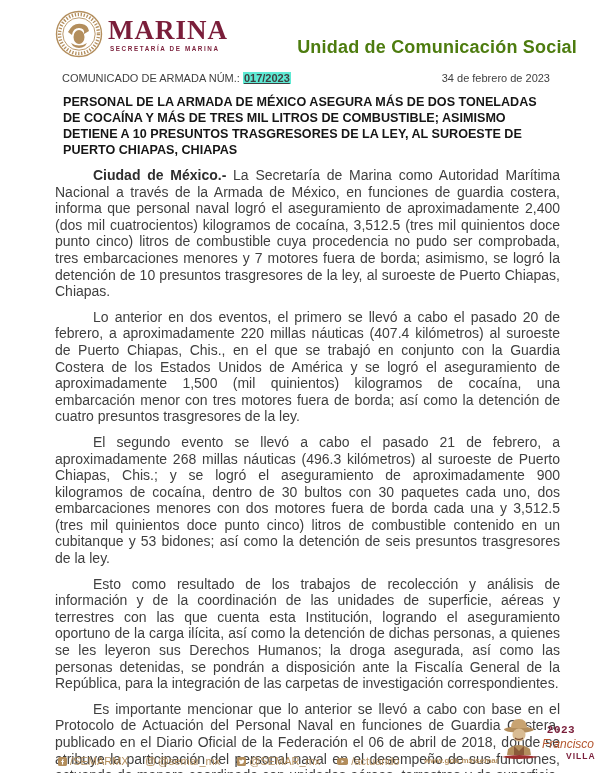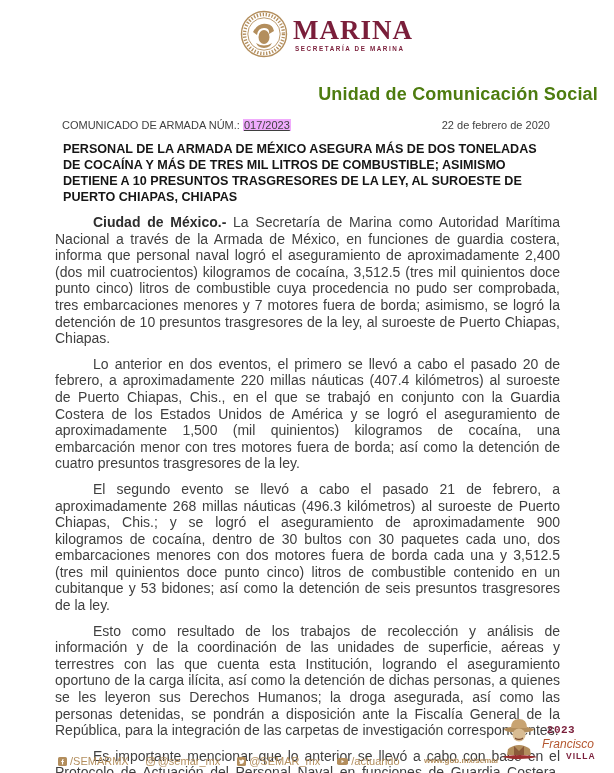--- a/index.html
+++ b/index.html
@@ -6,21 +6,21 @@
   html, body { background: #ffffff; }
   body {
     width: 614px; height: 773px;
     font-family: "Liberation Sans", sans-serif;
     color: #3f3f3f;
     overflow: hidden;
   }
   .page { position: relative; width: 614px; height: 773px; background: #fff; overflow: hidden; }
 
   
-  .header { display: flex; align-items: center; padding: 10px 16px 0 55px; flex-direction: column; }
+  .header { display: flex; align-items: flex-end; padding: 10px 37px 0 55px; }
   .brand { display: flex; align-items: center; }
   .seal { width: 48px; height: 48px; display: inline-block; }
   .brand-words { margin-left: 5px; }
   .brand-name {
     font-family: "Liberation Serif", serif;
     font-weight: bold; font-size: 27px; letter-spacing: 1px;
     color: #7a1e3a; line-height: 28px;
   }
   .brand-sub {
     font-size: 6.3px; letter-spacing: 1.6px; color: #7a1e3a;
@@ -32,22 +32,22 @@
     letter-spacing: 0.2px;
   }
 
   
   .meta-row {
     display: flex; justify-content: space-between; align-items: baseline;
     padding: 0 64px 0 62px; margin-top: 14px;
     font-size: 11px; color: #3f3f3f;
   }
   .release-number {
-    font-weight: normal; text-decoration: underline;
-    background: #f0abfc; padding: 0 1px;
+    font-weight: bold; text-decoration: underline;
+    background: #5eead4; padding: 0 1px;
   }
 
   
   .doc-title {
     width: 488px; margin: 10px auto 0;
     font-weight: bold;
     font-size: 12.6px; line-height: 16px; color: #161616;
   }
 
   
@@ -106,21 +106,21 @@
       </div>
     </div>
     <div class="unit-title">Unidad de Comunicación Social</div>
   </div>
 
   <div class="meta-row">
     <div>
       <span>COMUNICADO DE ARMADA NÚM.:</span>
       <span class="release-number">017/2023</span>
     </div>
-    <div>22 de febrero de 2020</div>
+    <div>34 de febrero de 2023</div>
   </div>
 
   <div class="doc-title">PERSONAL DE LA ARMADA DE MÉXICO ASEGURA MÁS DE DOS TONELADAS DE COCAÍNA Y MÁS DE TRES MIL LITROS DE COMBUSTIBLE; ASIMISMO DETIENE A 10 PRESUNTOS TRASGRESORES DE LA LEY, AL SUROESTE DE PUERTO CHIAPAS, CHIAPAS</div>
 
   <div class="body-text">
     <p><strong>Ciudad de México.-</strong><span> La Secretaría de Marina como Autoridad Marítima Nacional a través de la Armada de México, en funciones de guardia costera, informa que personal naval logró el aseguramiento de aproximadamente 2,400 (dos mil cuatrocientos) kilogramos de cocaína, 3,512.5 (tres mil quinientos doce punto cinco) litros de combustible cuya procedencia no pudo ser comprobada, tres embarcaciones menores y 7 motores fuera de borda; asimismo, se logró la detención de 10 presuntos trasgresores de la ley, al suroeste de Puerto Chiapas, Chiapas.</span></p>
     <p><span>Lo anterior en dos eventos, el primero se llevó a cabo el pasado 20 de febrero, a aproximadamente 220 millas náuticas (407.4 kilómetros) al suroeste de Puerto Chiapas, Chis., en el que se trabajó en conjunto con la Guardia Costera de los Estados Unidos de América y se logró el aseguramiento de aproximadamente 1,500 (mil quinientos) kilogramos de cocaína, una embarcación menor con tres motores fuera de borda; así como la detención de cuatro presuntos trasgresores de la ley.</span></p>
     <p><span>El segundo evento se llevó a cabo el pasado 21 de febrero, a aproximadamente 268 millas náuticas (496.3 kilómetros) al suroeste de Puerto Chiapas, Chis.; y se logró el aseguramiento de aproximadamente 900 kilogramos de cocaína, dentro de 30 bultos con 30 paquetes cada uno, dos embarcaciones menores con dos motores fuera de borda cada una y 3,512.5 (tres mil quinientos doce punto cinco) litros de combustible contenido en un cubitanque y 53 bidones; así como la detención de seis presuntos trasgresores de la ley.</span></p>
     <p><span>Esto como resultado de los trabajos de recolección y análisis de información y de la coordinación de las unidades de superficie, aéreas y terrestres con las que cuenta esta Institución, logrando el aseguramiento oportuno de la carga ilícita, así como la detención de dichas personas, a quienes se les leyeron sus Derechos Humanos; la droga asegurada, así como las personas detenidas, se pondrán a disposición ante la Fiscalía General de la República, para la integración de las carpetas de investigación correspondientes.</span></p>
     <p><span>Es importante mencionar que lo anterior se llevó a cabo con base en el Protocolo de Actuación del Personal Naval en funciones de Guardia Costera, publicado en el Diario Oficial de la Federación el 06 de abril de 2018, donde se atribuye la participación del personal naval en el desempeño de sus funciones, actuando de manera coordinada con unidades aéreas, terrestres y de superficie, así como con las autoridades competentes, de conformidad a lo establecido en la Ley Nacional sobre el Uso de la Fuerza y en estricto respeto a los Derechos Humanos.</span></p>

